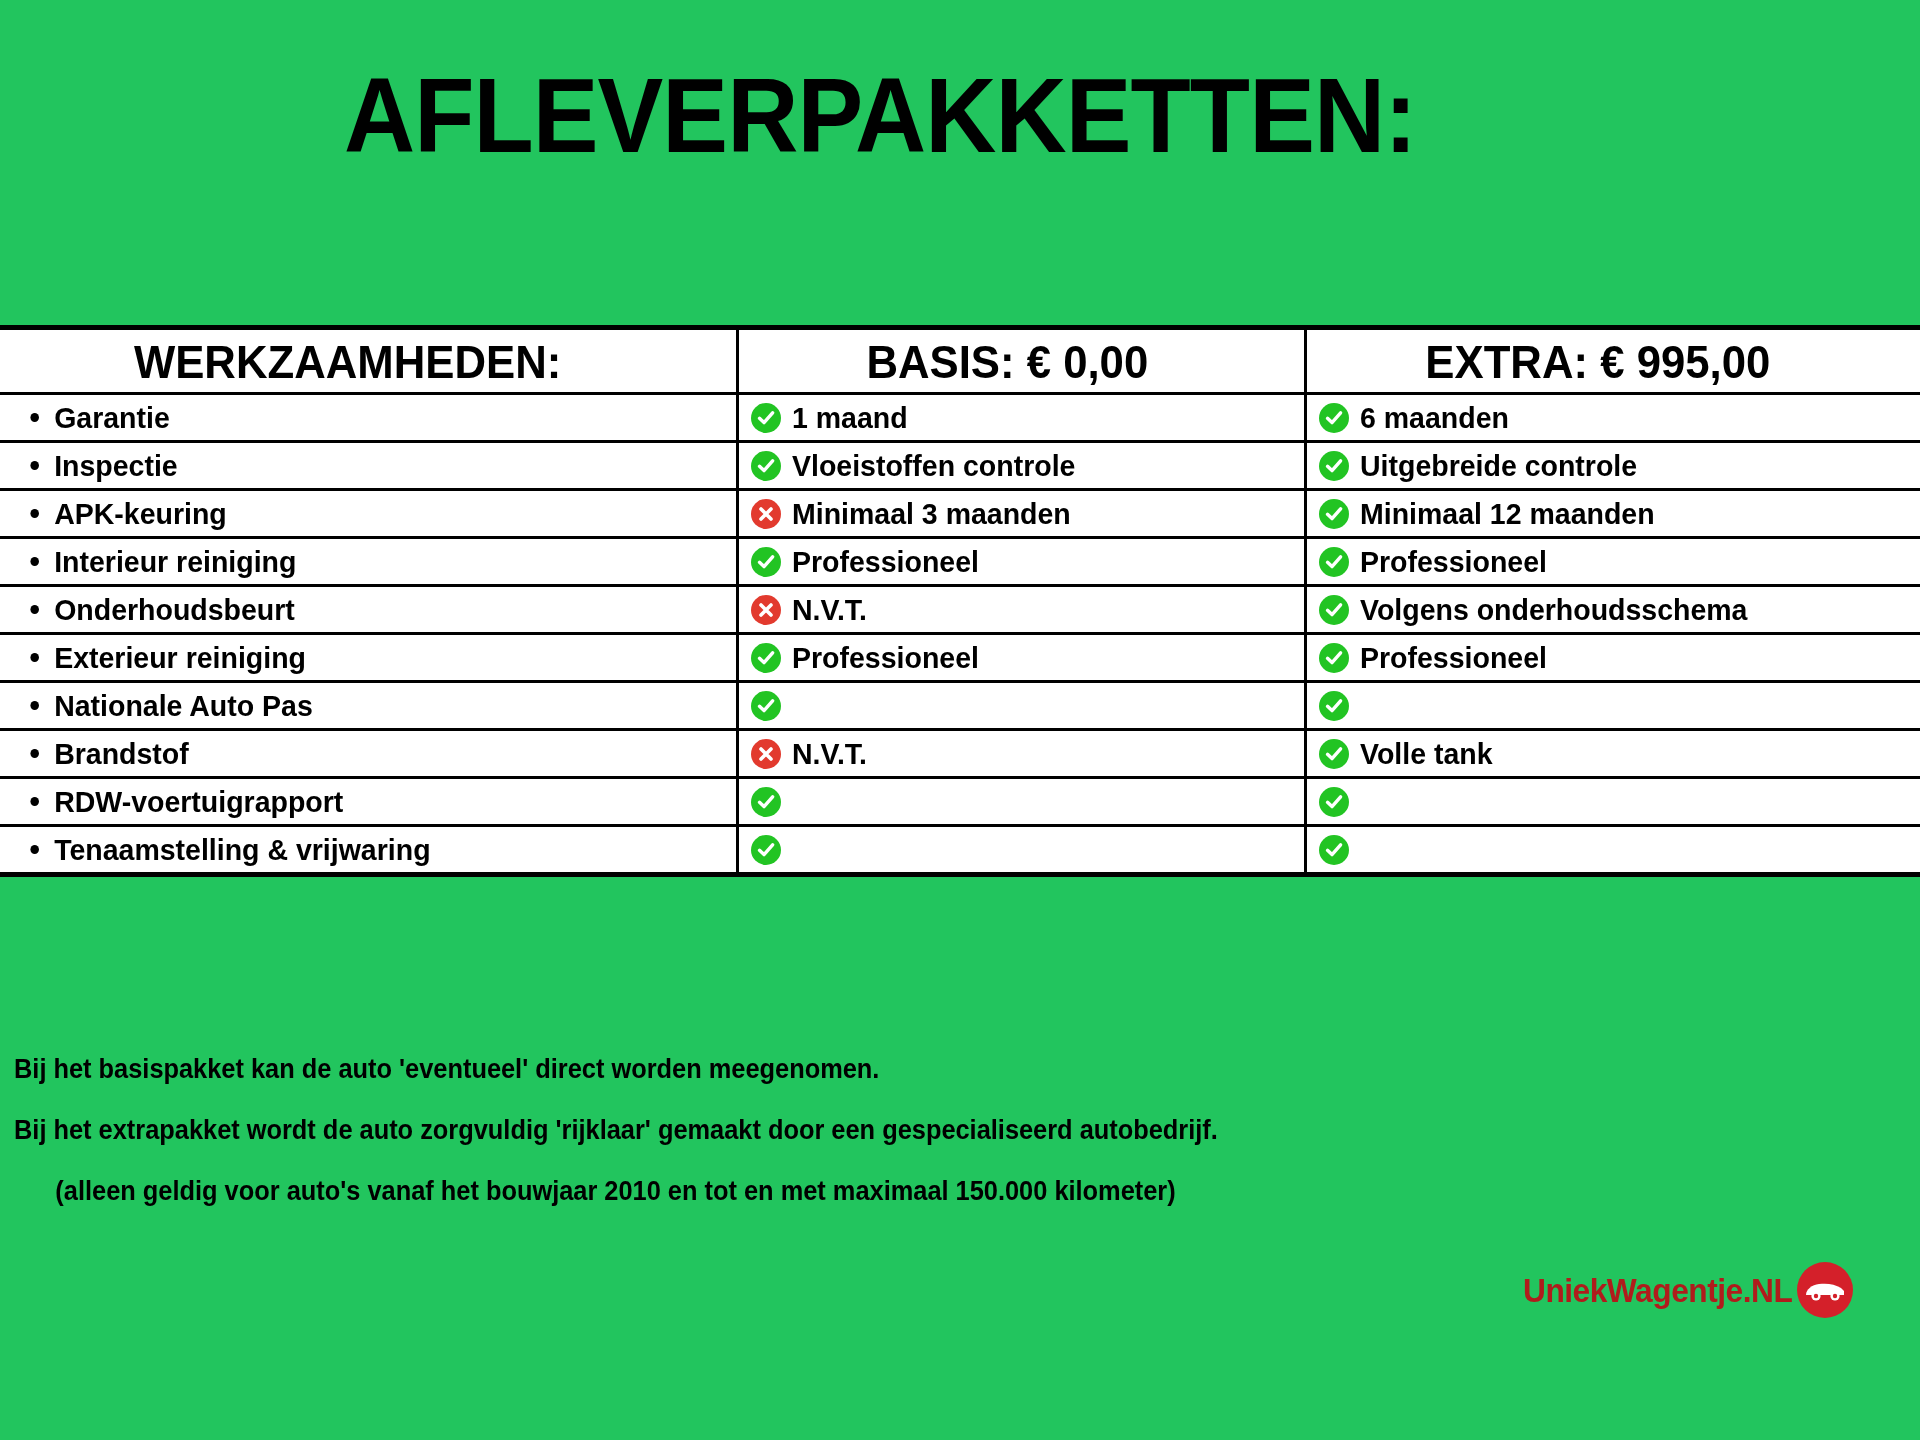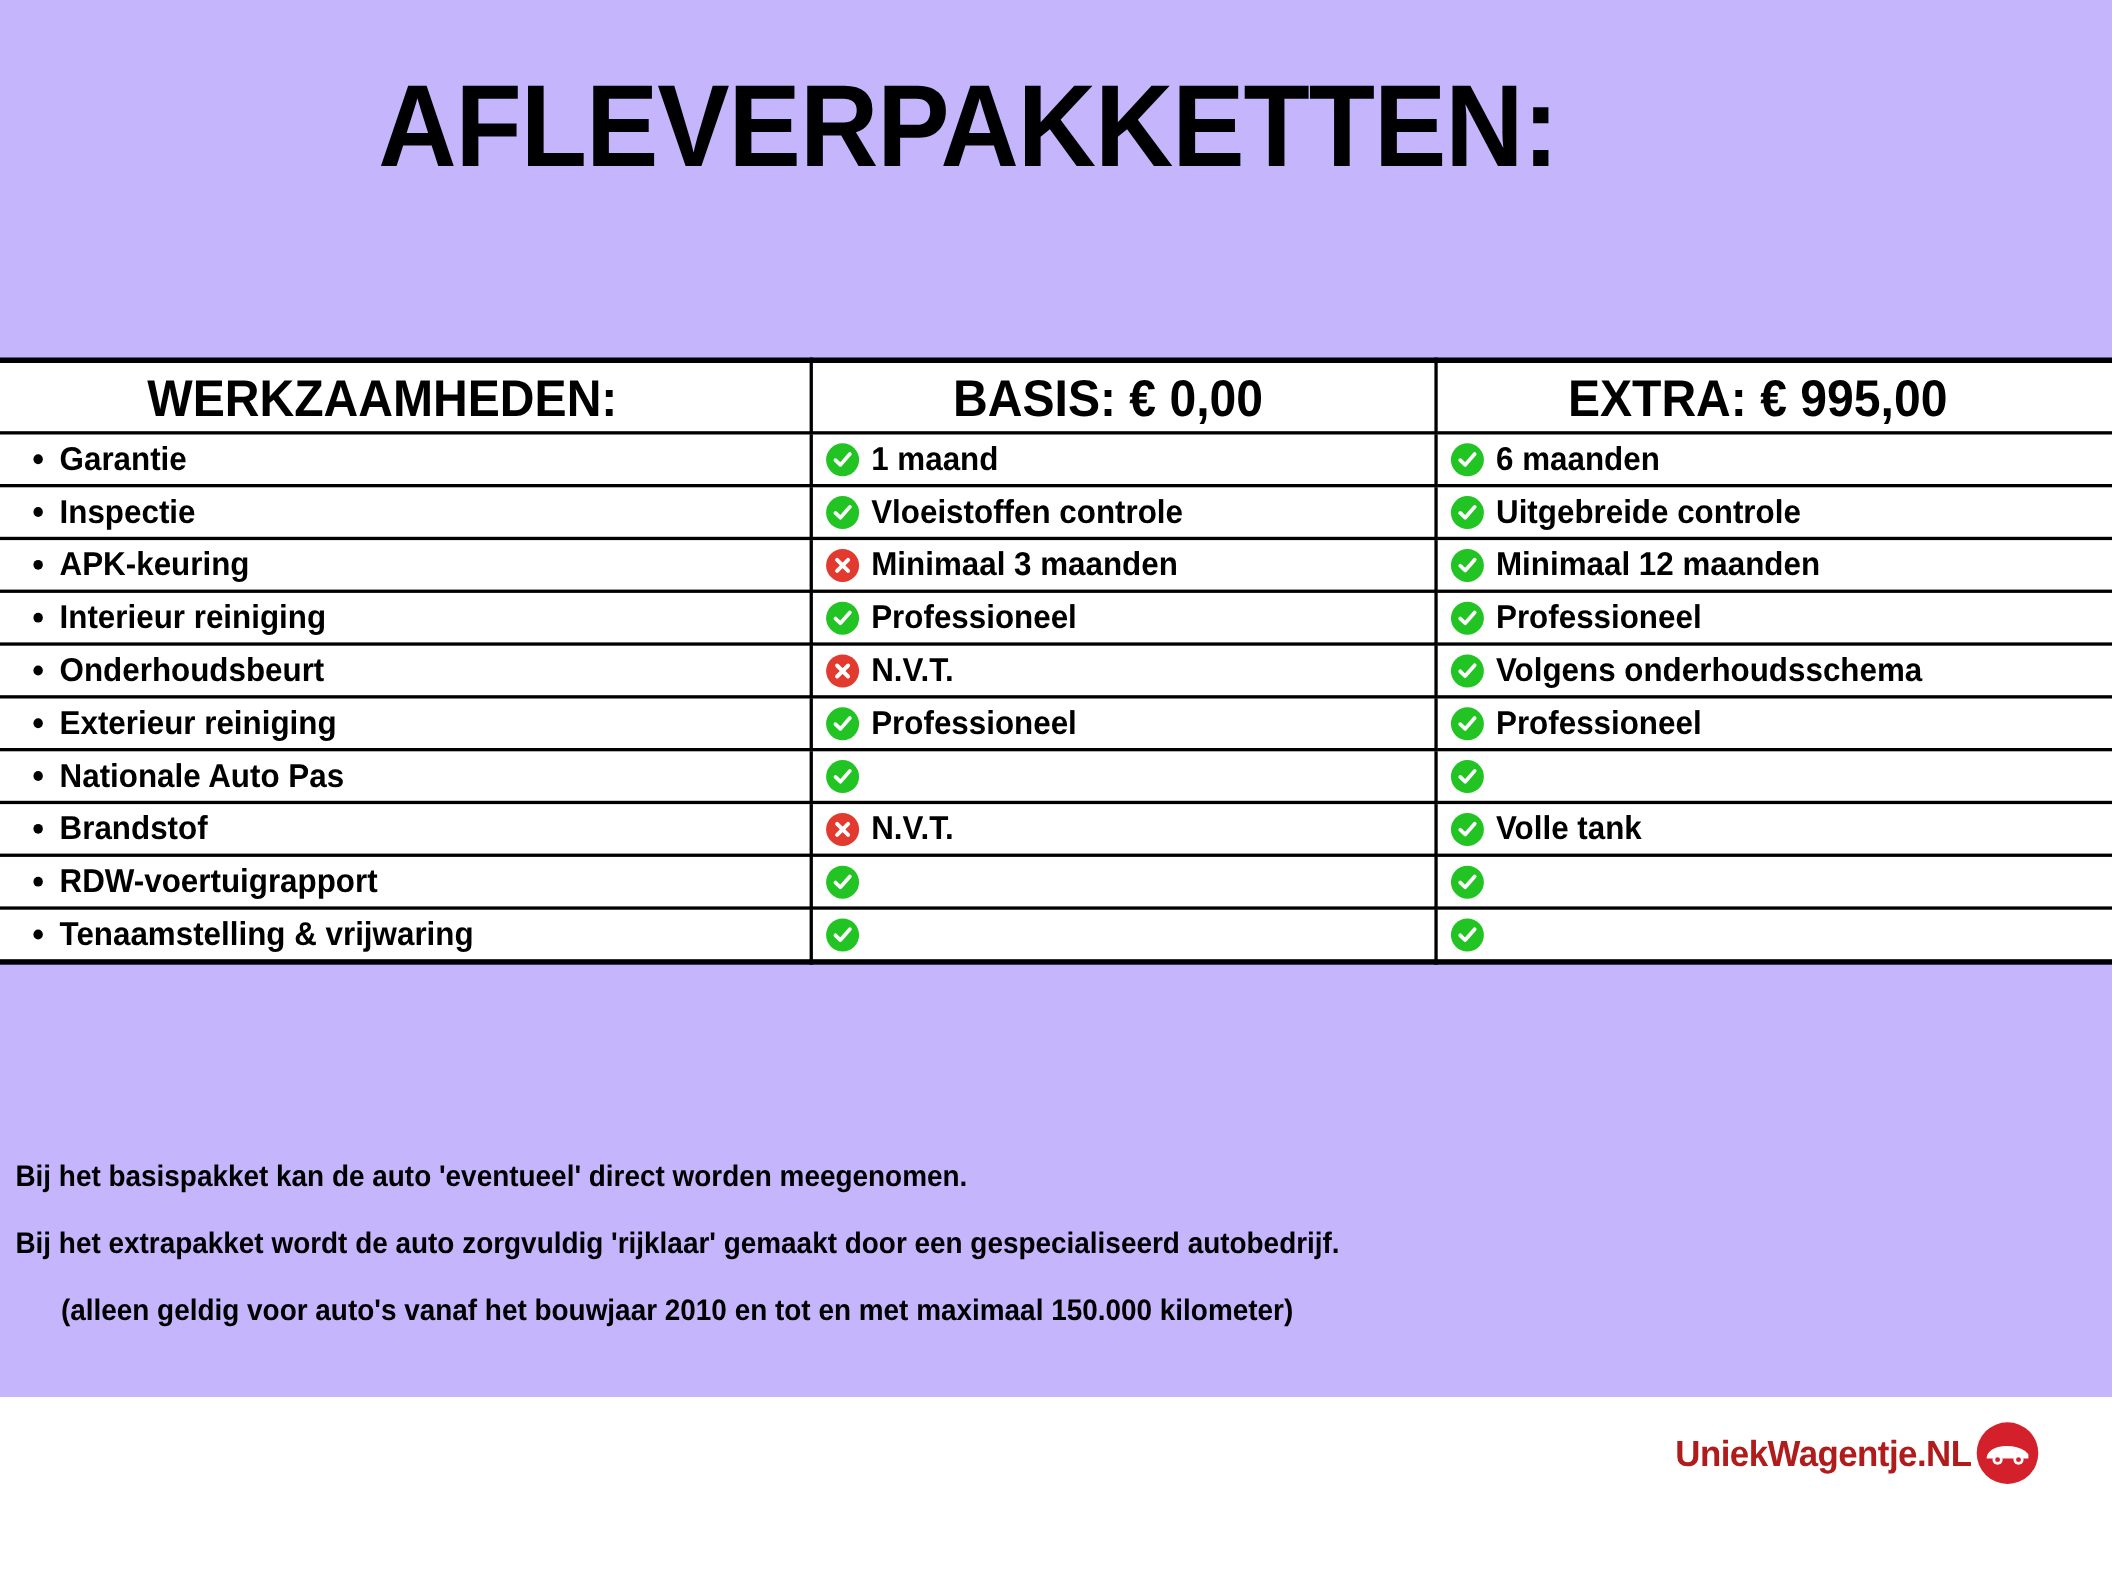--- a/index.html
+++ b/index.html
@@ -7,22 +7,22 @@
     width:1920px;height:1440px;
     background:#ffffff;
     font-family:"Liberation Sans","DejaVu Sans",sans-serif;
     color:#000000;
     overflow:hidden;
     position:relative;
   }
   .sheet{
     position:absolute;
     left:0;top:0;
-    width:1920px;height:1270px;
-    background:#c4b5fd;
+    width:1920px;height:1440px;
+    background:#22c55e;
   }
 
   
   .title{
     position:absolute;
     left:0;top:62px;
     width:1760px;
     text-align:center;
     font-size:106px;
     line-height:1.0;
@@ -139,21 +139,21 @@
     margin-bottom:34px;
     white-space:nowrap;
     transform:scaleX(0.94);
     transform-origin:left top;
   }
   .note.indent{padding-left:44px;margin-bottom:0;}
 
   
   .logo{
     position:absolute;
-    left:1523px;top:1293px;
+    left:1523px;top:1262px;
     display:flex;
     align-items:center;
     height:56px;
   }
   .logo-text{
     font-size:33px;
     font-weight:700;
     color:#b01c1c;
     letter-spacing:-0.5px;
     line-height:1;

